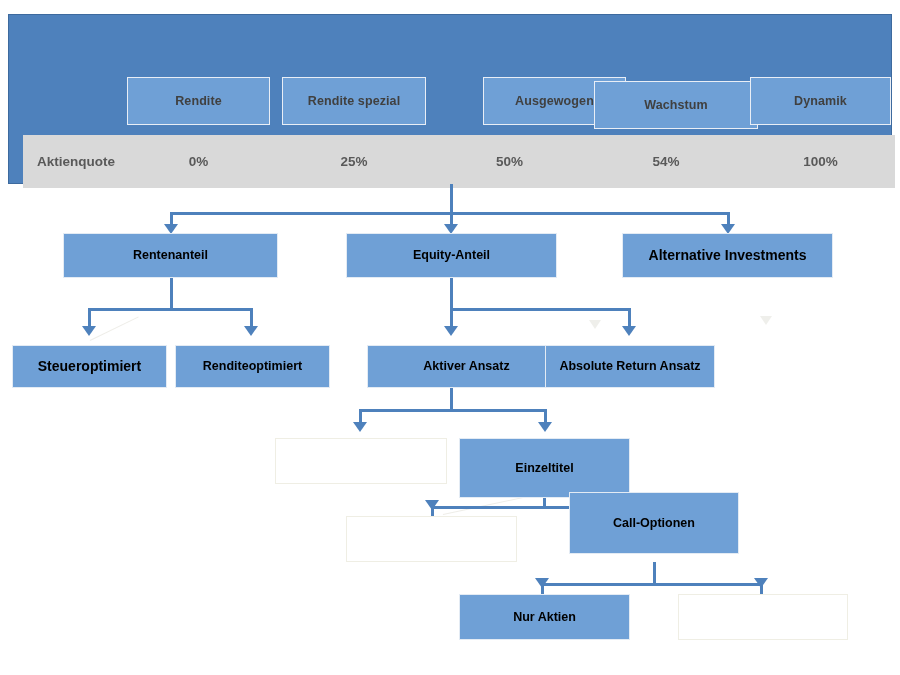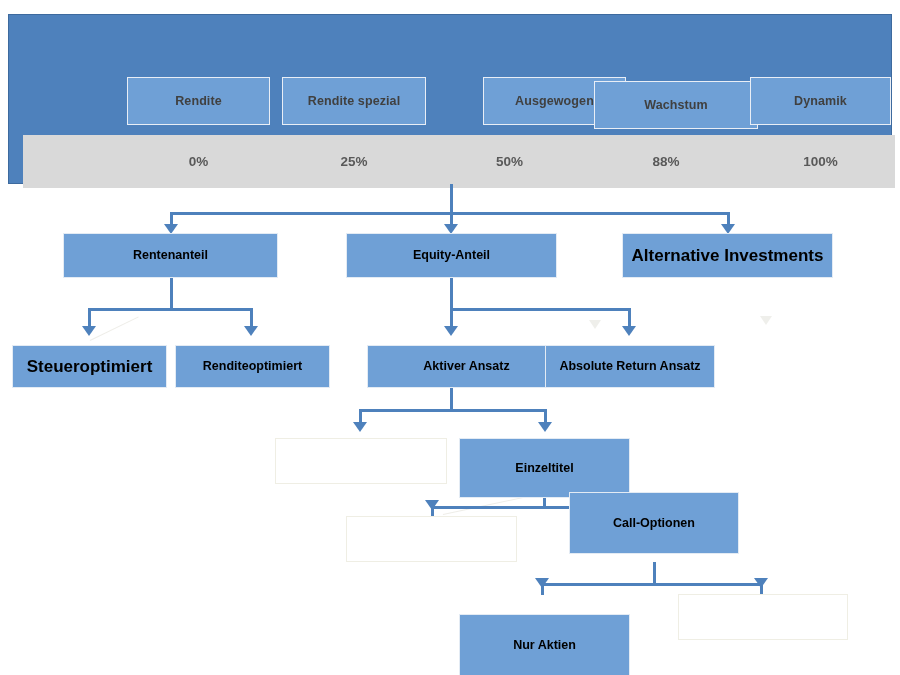--- a/index.html
+++ b/index.html
@@ -75,21 +75,21 @@
     align-items:center;
     justify-content:center;
     color:#000000;
     font-weight:bold;
     text-align:center;
     line-height:1.15;
     white-space:nowrap;
     z-index:3;
   }
   .node.md{font-size:12.5px;}
-  .node.lg{font-size:17px;}
+  .node.lg{font-size:14px;}
 
   .node.empty{
     background:#ffffff;
     border:1px solid #efeee4;
     z-index:2;
   }
 
   
   .conn{
     position:absolute;
@@ -142,25 +142,26 @@
       <span>Ausgewogen</span>
     </div>
     <div class="tab" style="left:585px;top:46px;width:164px;margin-top:20px;">
       <span>Wachstum</span>
     </div>
     <div class="tab" style="left:741px;top:62px;width:141px;">
       <span>Dynamik</span>
     </div>
 
     <div class="quote-row">
+      <div class="quote-label">Aktienquote</div>
 
       <div class="quote-val" style="left:104px;width:143px;">0%</div>
       <div class="quote-val" style="left:259px;width:144px;">25%</div>
       <div class="quote-val" style="left:415px;width:143px;">50%</div>
-      <div class="quote-val" style="left:571px;width:144px;">88%</div>
+      <div class="quote-val" style="left:571px;width:144px;">54%</div>
       <div class="quote-val" style="left:727px;width:141px;">100%</div>
     </div>
   </div>
 
   <div class="conn v" style="left:450px;top:184px;height:30px;"></div>
   <div class="conn h" style="left:170px;top:212px;width:559px;"></div>
   <div class="conn v" style="left:170px;top:212px;height:14px;"></div>
   <div class="conn v" style="left:450px;top:212px;height:14px;"></div>
   <div class="conn v" style="left:727px;top:212px;height:14px;"></div>
   <div class="arrow" style="left:164px;top:224px;"></div>
@@ -237,20 +238,20 @@
     <span>Call-Optionen</span>
   </div>
 
   <div class="conn v" style="left:653px;top:562px;height:23px;"></div>
   <div class="conn h" style="left:541px;top:583px;width:222px;"></div>
   <div class="conn v" style="left:541px;top:583px;height:12px;"></div>
   <div class="conn v" style="left:760px;top:583px;height:12px;"></div>
   <div class="arrow" style="left:535px;top:578px;"></div>
   <div class="arrow" style="left:754px;top:578px;"></div>
 
-  <div class="node md" style="left:459px;top:614px;width:171px;height:62px;">
+  <div class="node md" style="left:459px;top:594px;width:171px;height:46px;">
     <span>Nur Aktien</span>
   </div>
   <div class="node empty" style="left:678px;top:594px;width:170px;height:46px;">
     <span></span>
   </div>
 
 </div>
 
 </body></html>

